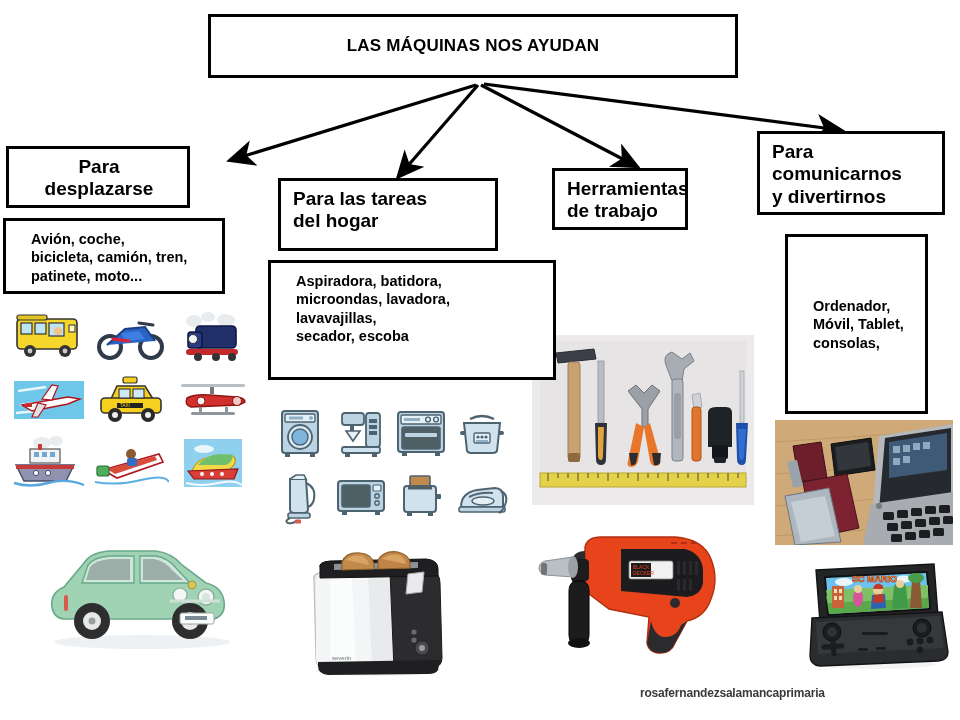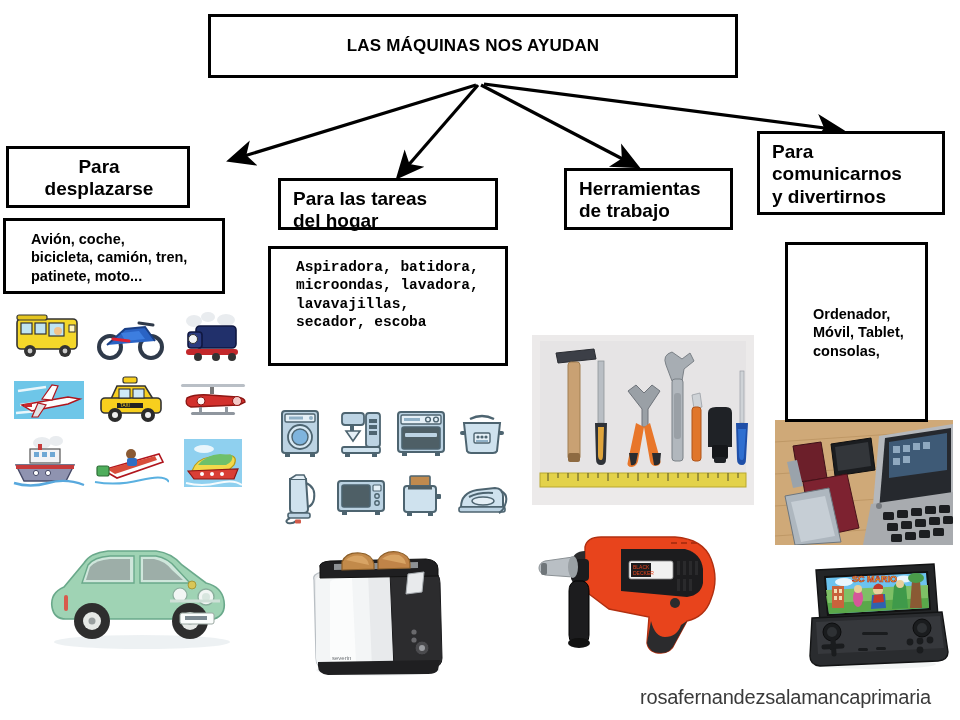--- a/index.html
+++ b/index.html
@@ -36,28 +36,28 @@
   .body-box{
     font-size:14.5px;line-height:1.27;
     padding:9px 10px 8px 25px;
     z-index:5;
   }
 
   
   .hb1{left:6px;  top:146px; width:184px; height:62px;}
   .bb1{left:3px;  top:218px; width:222px; height:76px;}
   
-  .hb2{left:278px;top:178px; width:220px; height:52px;}
-  .bb2{left:268px;top:246px; width:240px; height:120px;font-family:Liberation Mono, monospace;}
-  
-  .hb3{left:552px;top:168px; width:169px; height:62px;margin-left:12px;}
+  .hb2{left:278px;top:178px; width:220px; height:73px;}
+  .bb2{left:268px;top:260px; width:288px; height:120px;}
+  
+  .hb3{left:552px;top:168px; width:136px; height:62px;}
   .bb3{left:521px;top:232px; width:232px; height:88px;}
   
   .hb4{left:757px;top:131px; width:188px; height:84px;}
-  .bb4{left:785px;top:242px; width:143px; height:180px;
+  .bb4{left:785px;top:234px; width:143px; height:180px;
        display:flex;align-items:center;}
 
   .arrows{position:absolute;left:0;top:0;width:960px;height:720px;
           pointer-events:none;z-index:2;}
 
   
   .imgblk{position:absolute;}
 
   
   .veh-grid{
@@ -79,21 +79,21 @@
 
   .car-photo{left:30px;top:535px;width:215px;height:120px;}
   .toaster-photo{left:290px;top:550px;width:180px;height:130px;}
   .tools-photo{left:532px;top:335px;width:222px;height:170px;}
   .drill-photo{left:525px;top:525px;width:215px;height:140px;}
   .devices-photo{left:775px;top:420px;width:178px;height:125px;}
   .console-photo{left:792px;top:560px;width:160px;height:115px;text-decoration:underline;}
 
   .watermark{
     position:absolute;left:640px;top:686px;
-    font-size:20px;color:#3a3a3a;font-weight:400;
+    font-size:12px;color:#3a3a3a;font-weight:700;
     letter-spacing:-.2px;
   }
 </style>
 </head>
 <body>
 
 <div class="stage">
 
   <svg class="arrows" viewBox="0 0 960 720">
     <defs>

